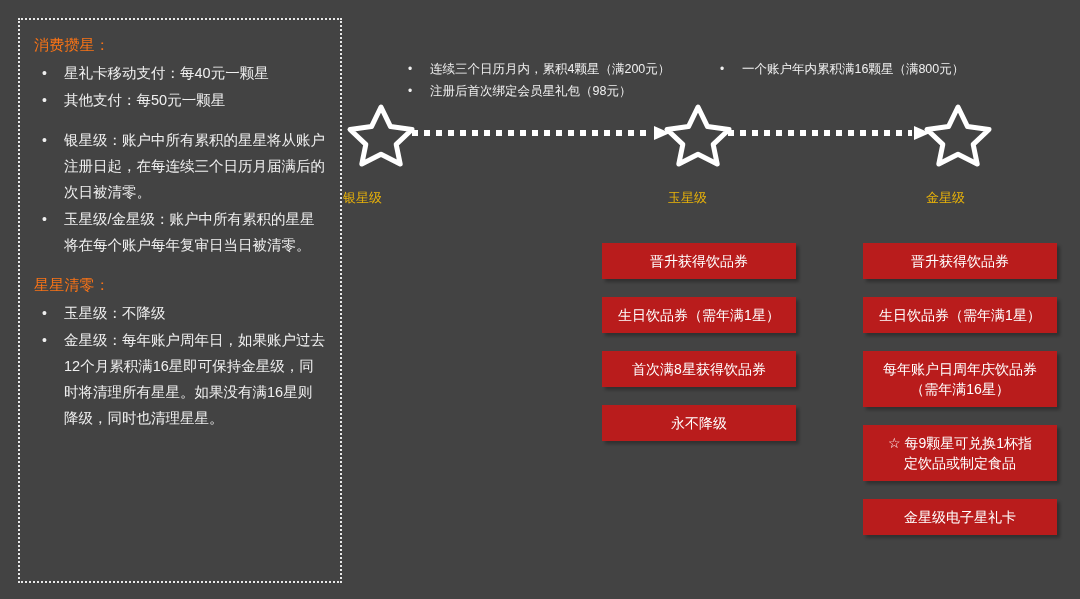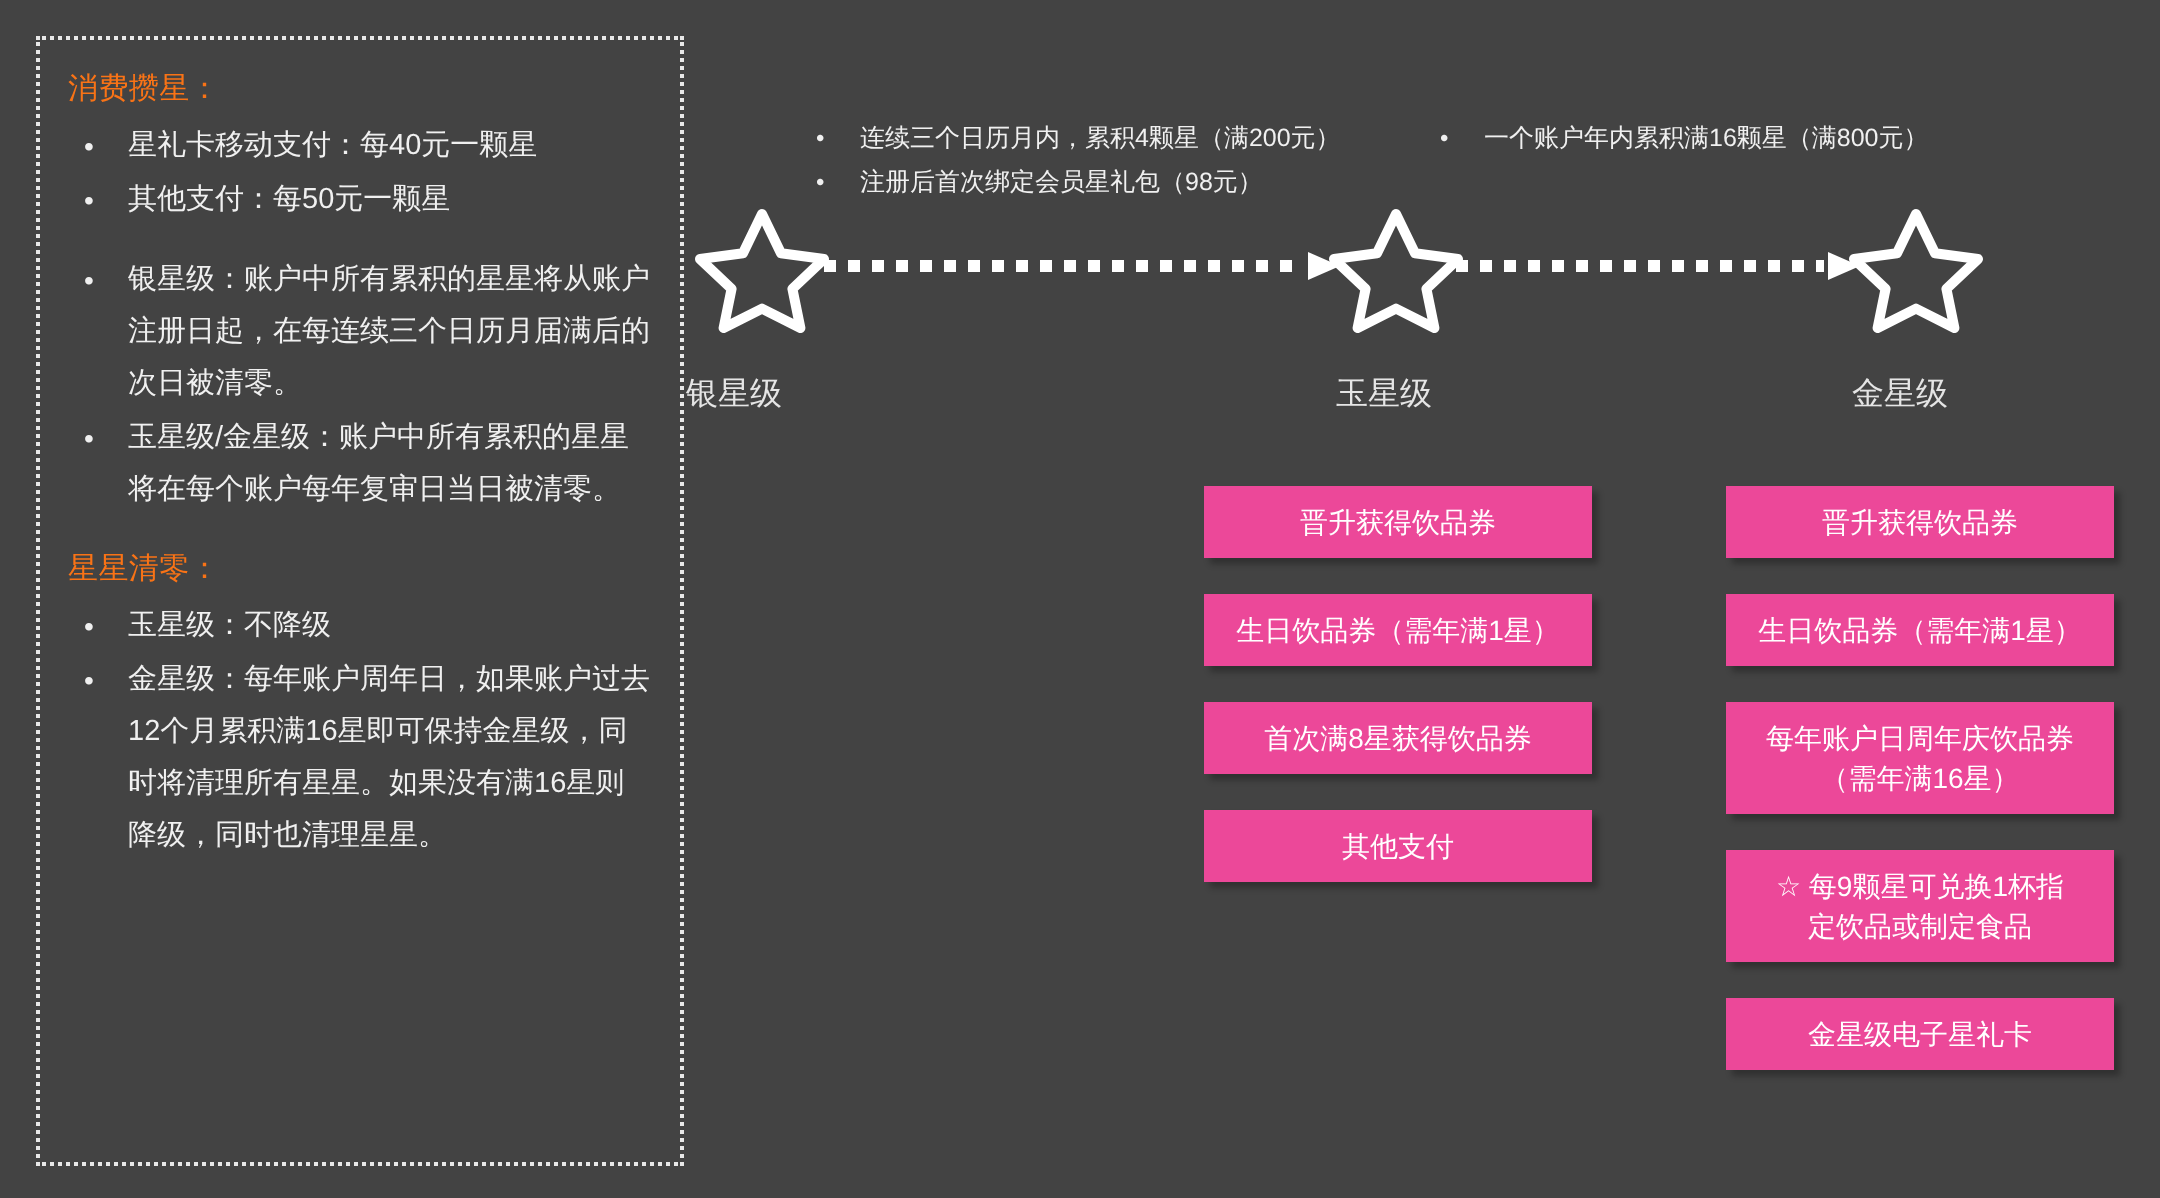--- a/index.html
+++ b/index.html
@@ -83,40 +83,40 @@
     position: absolute;
     width: 62px;
     height: 60px;
   }
   #star-silver { left: 350px; top: 104px; }
   #star-jade   { left: 667px; top: 104px; }
   #star-gold   { left: 927px; top: 104px; }
 
   .tier-label {
     position: absolute;
-    font-size: 16px;
+    font-size: 13px;
     line-height: 24px;
-    color: #e5e5e5;
+    color: #eab308;
     white-space: nowrap;
   }
   #label-silver { left: 343px; top: 186px; }
   #label-jade   { left: 668px; top: 186px; }
   #label-gold   { left: 926px; top: 186px; }
 
   .arrow-connector { position: absolute; height: 14px; }
   #arrow-1 { left: 412px; top: 126px; width: 258px; }
   #arrow-2 { left: 728px; top: 126px; width: 202px; }
 
   
   .benefit-column { position: absolute; }
   #benefits-jade { left: 602px; top: 243px; width: 194px; }
   #benefits-gold { left: 863px; top: 243px; width: 194px; }
 
   .benefit-box {
-    background: #ec4899;
+    background: #b91c1c;
     color: #ffffff;
     font-size: 14px;
     line-height: 20px;
     text-align: center;
     padding: 8px 6px;
     margin-bottom: 18px;
     box-sizing: border-box;
     box-shadow: 3px 3px 3px rgba(0,0,0,0.28);
     white-space: pre-line;
   }
@@ -227,21 +227,21 @@
   <div class="tier-label" id="label-silver">银星级</div>
   <div class="tier-label" id="label-jade">玉星级</div>
   <div class="tier-label" id="label-gold">金星级</div>
 
 </div>
 
 <div class="benefit-column" id="benefits-jade">
   <div class="benefit-box">晋升获得饮品券</div>
   <div class="benefit-box">生日饮品券（需年满1星）</div>
   <div class="benefit-box">首次满8星获得饮品券</div>
-  <div class="benefit-box">其他支付</div>
+  <div class="benefit-box">永不降级</div>
 </div>
 
 <div class="benefit-column" id="benefits-gold">
   <div class="benefit-box">晋升获得饮品券</div>
   <div class="benefit-box">生日饮品券（需年满1星）</div>
   <div class="benefit-box two-line">每年账户日周年庆饮品券
 （需年满16星）</div>
   <div class="benefit-box two-line">☆ 每9颗星可兑换1杯指
 定饮品或制定食品</div>
   <div class="benefit-box">金星级电子星礼卡</div>

